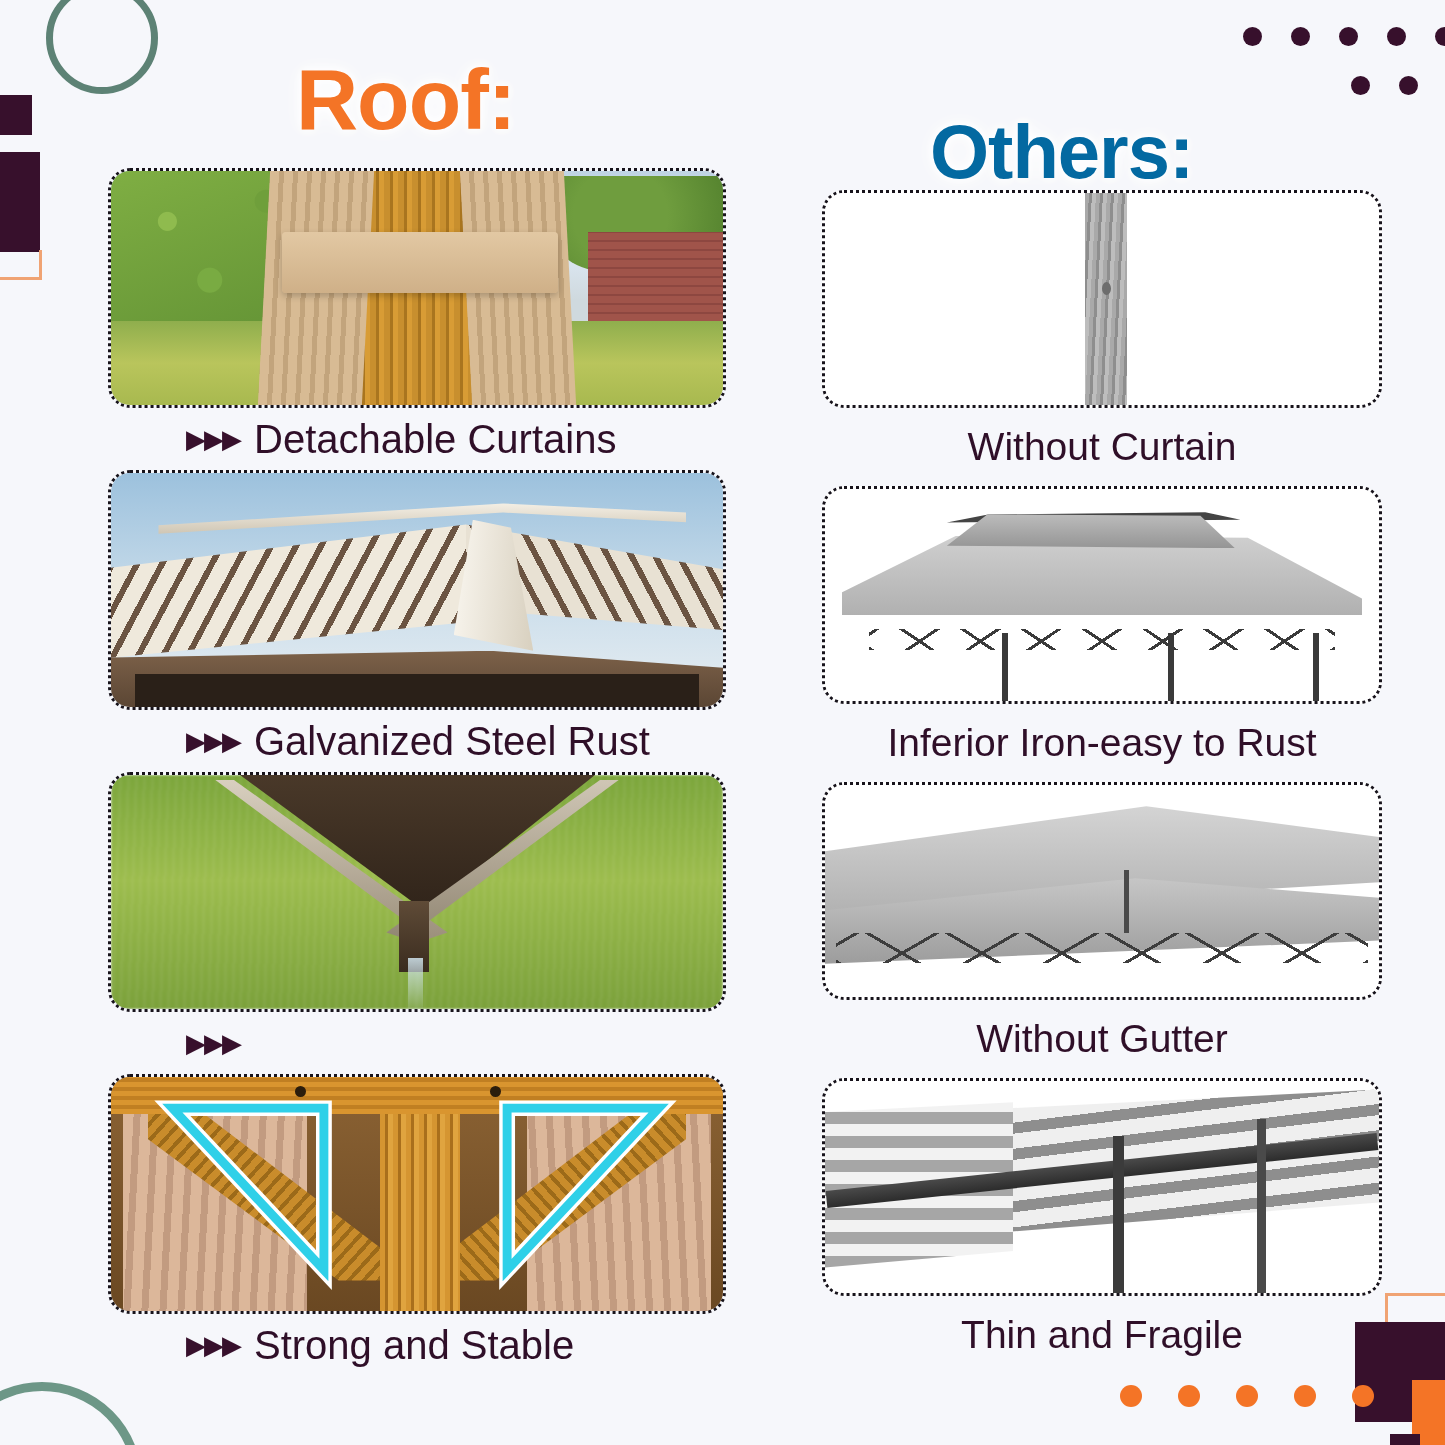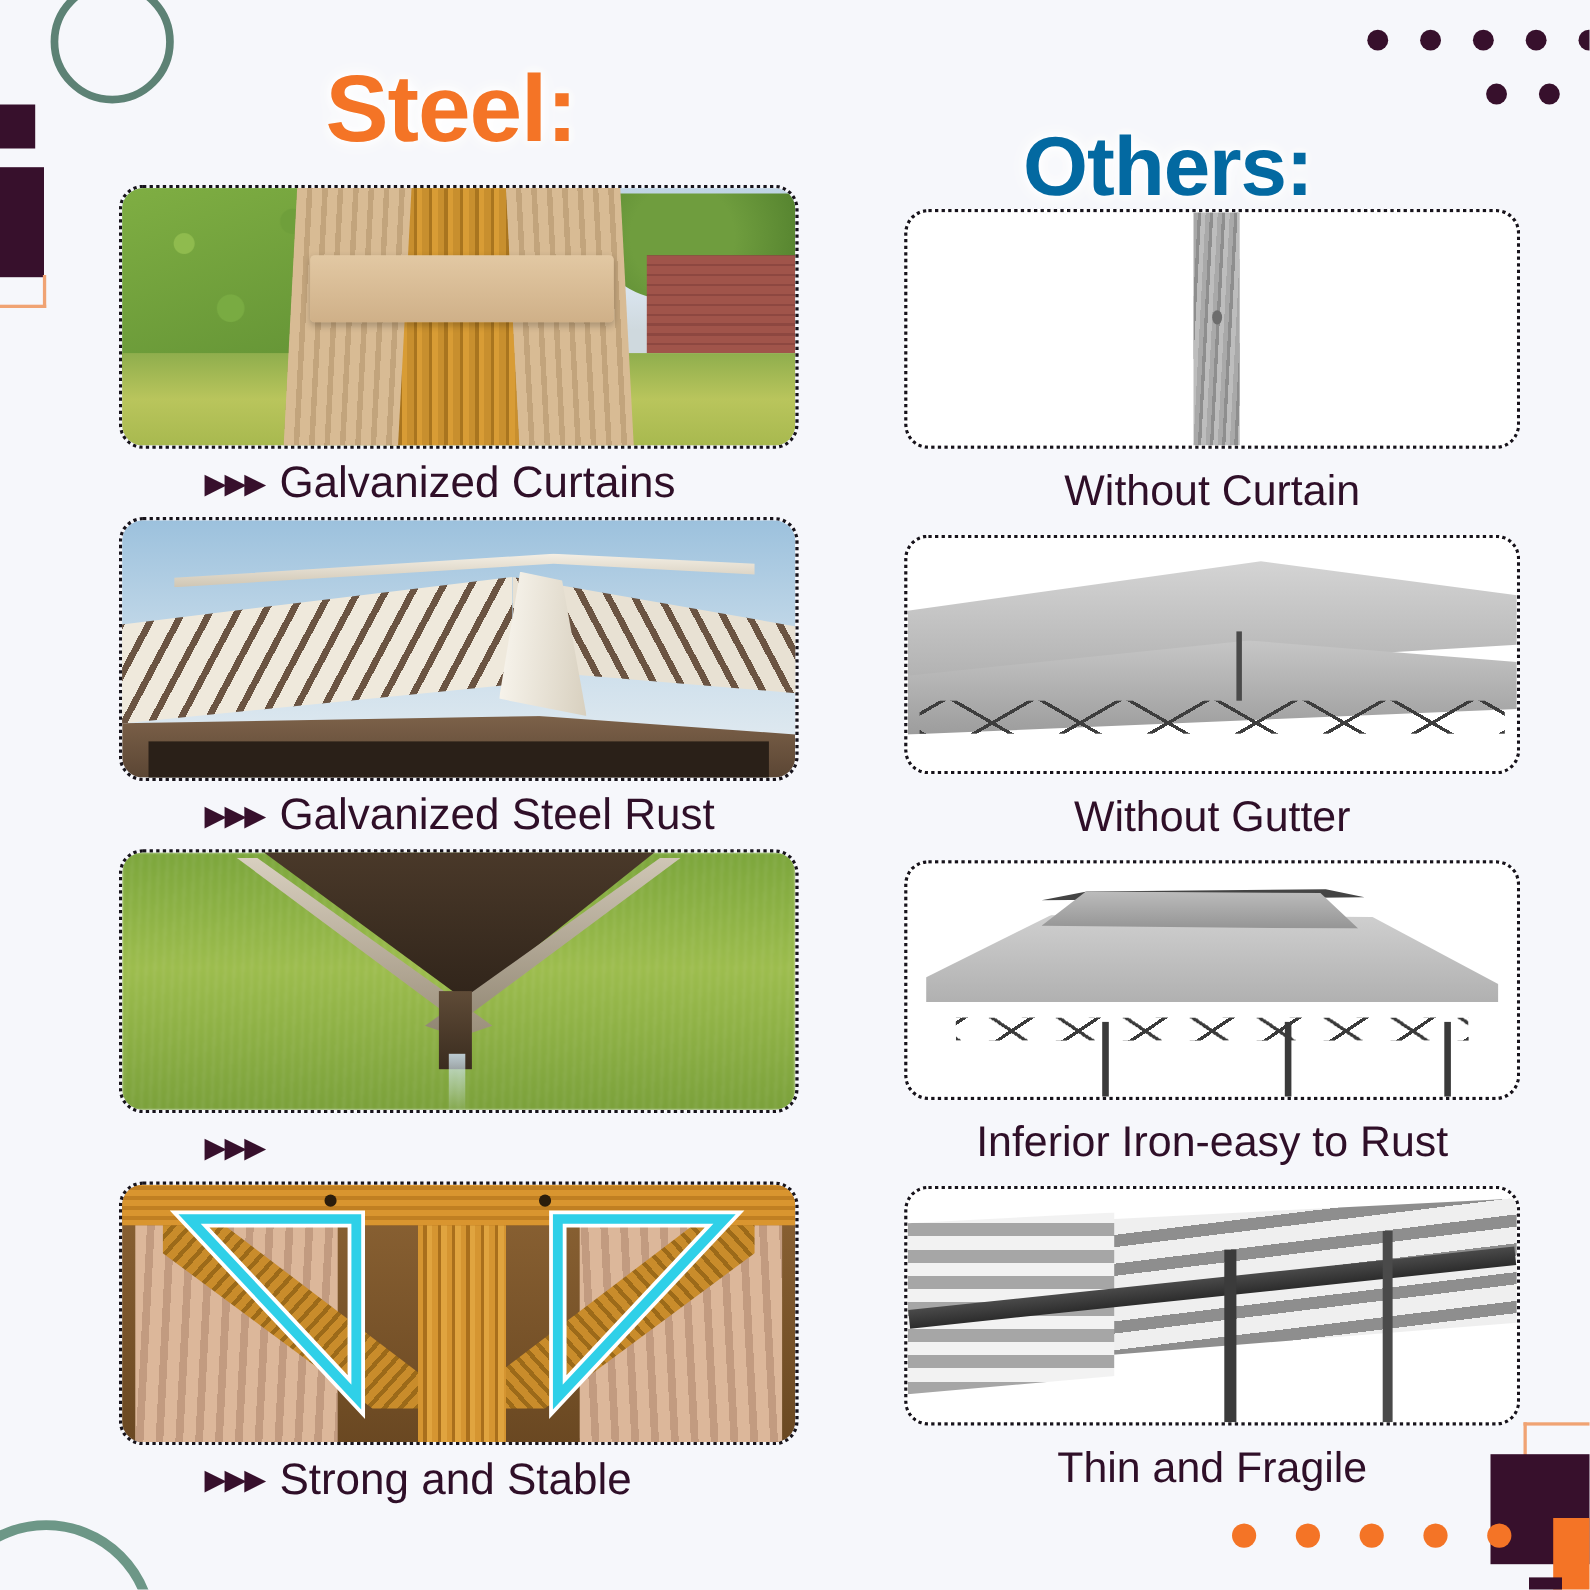--- a/index.html
+++ b/index.html
@@ -371,21 +371,21 @@
 
 </div>
 <div class="dot-row dots-br">
   <span class="dot"></span>
   <span class="dot"></span>
   <span class="dot"></span>
   <span class="dot"></span>
   <span class="dot"></span>
 </div>
 
-<div class="heading heading-ours">Steel:</div>
+<div class="heading heading-ours">Roof:</div>
 <div class="heading heading-others">Others:</div>
 
 <div class="column col-left">
 
   <div class="row-left">
     <div class="card card-left">
       <div class="scene">
         <div class="s1-sky"></div>
         <div class="s1-hedge"></div>
         <div class="s1-hedge2"></div>
@@ -393,21 +393,21 @@
         <div class="s1-steps"></div>
         <div class="s1-lawn"></div>
         <div class="s1-post"></div>
         <div class="s1-curtainL"></div>
         <div class="s1-curtainR"></div>
         <div class="s1-band"></div>
       </div>
     </div>
     <div class="label label-left">
       <span class="arrows">▶▶▶</span>
-      <span>Galvanized Curtains</span>
+      <span>Detachable Curtains</span>
     </div>
   </div>
 
   <div class="row-left">
     <div class="card card-left">
       <div class="scene">
         <div class="s2-sky"></div>
         <div class="s2-roofL"></div>
         <div class="s2-roofR"></div>
         <div class="s2-hip"></div>
@@ -473,42 +473,42 @@
         <div class="r1-post"></div>
         <div class="r1-knot"></div>
       </div>
     </div>
     <div class="label label-right">Without Curtain</div>
   </div>
 
   <div>
     <div class="card card-right">
       <div class="g-scene">
-        <div class="r3-a"></div>
-        <div class="r3-b"></div>
-        <div class="r3-seam"></div>
-        <div class="r3-truss"></div>
-      </div>
-    </div>
-    <div class="label label-right">Without Gutter</div>
-  </div>
-
-  <div>
-    <div class="card card-right">
-      <div class="g-scene">
         <div class="r2-canopy"></div>
         <div class="r2-topedge"></div>
         <div class="r2-top"></div>
         <div class="r2-truss"></div>
         <div class="r2-leg" style="left:32%"></div>
         <div class="r2-leg" style="left:62%"></div>
         <div class="r2-leg" style="left:88%"></div>
       </div>
     </div>
     <div class="label label-right">Inferior Iron-easy to Rust</div>
+  </div>
+
+  <div>
+    <div class="card card-right">
+      <div class="g-scene">
+        <div class="r3-a"></div>
+        <div class="r3-b"></div>
+        <div class="r3-seam"></div>
+        <div class="r3-truss"></div>
+      </div>
+    </div>
+    <div class="label label-right">Without Gutter</div>
   </div>
 
   <div>
     <div class="card card-right">
       <div class="g-scene">
         <div class="r4-slats"></div>
         <div class="r4-scallop"></div>
         <div class="r4-beam"></div>
         <div class="r4-postA"></div>
         <div class="r4-postB"></div>

